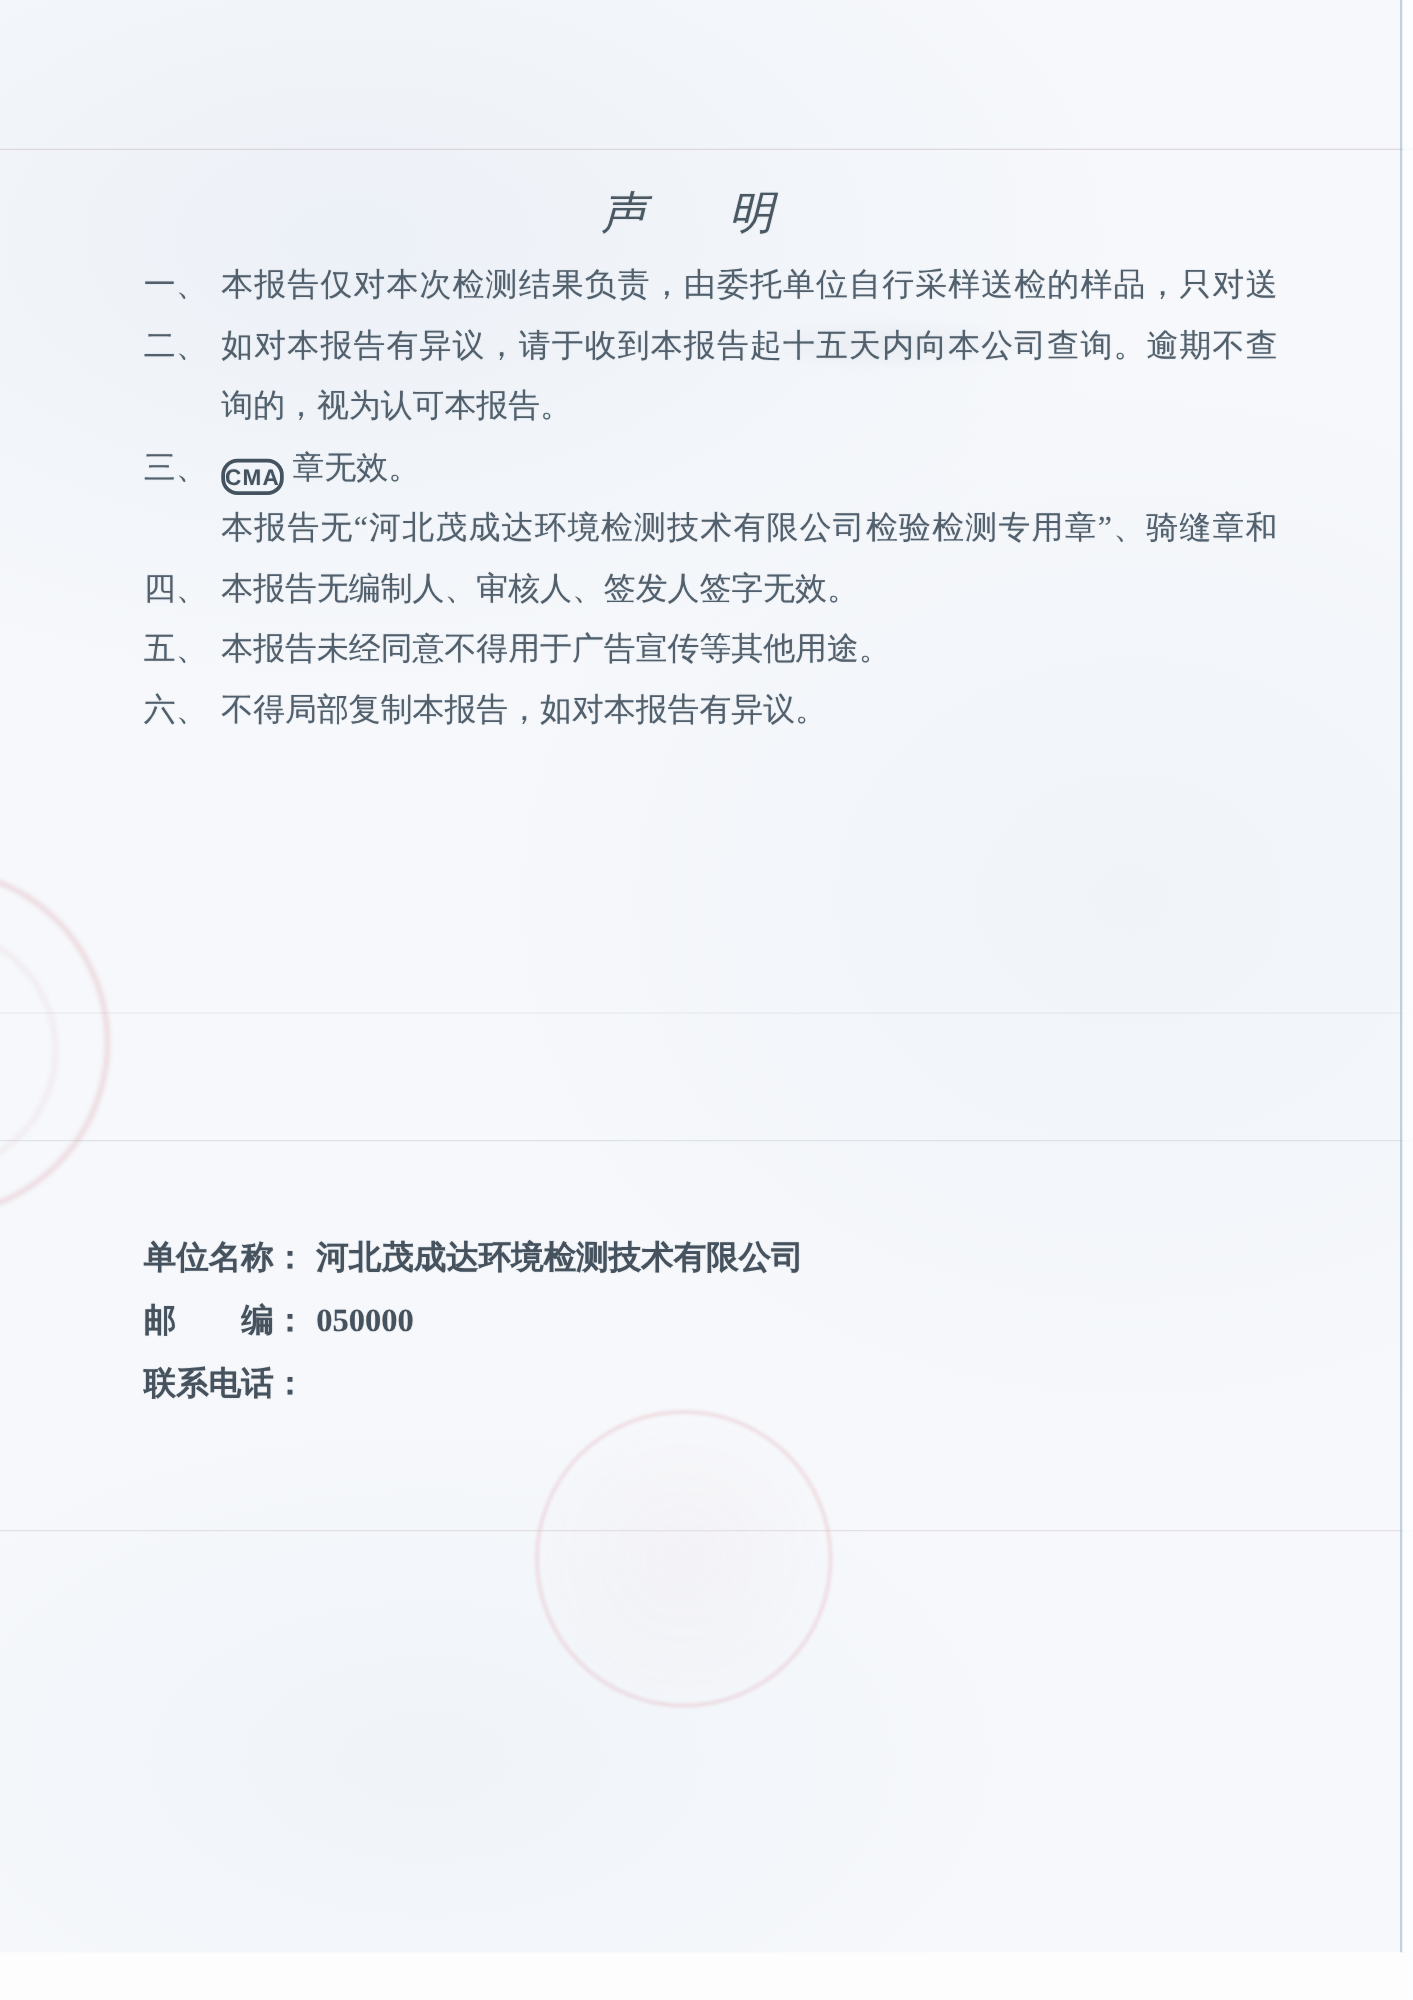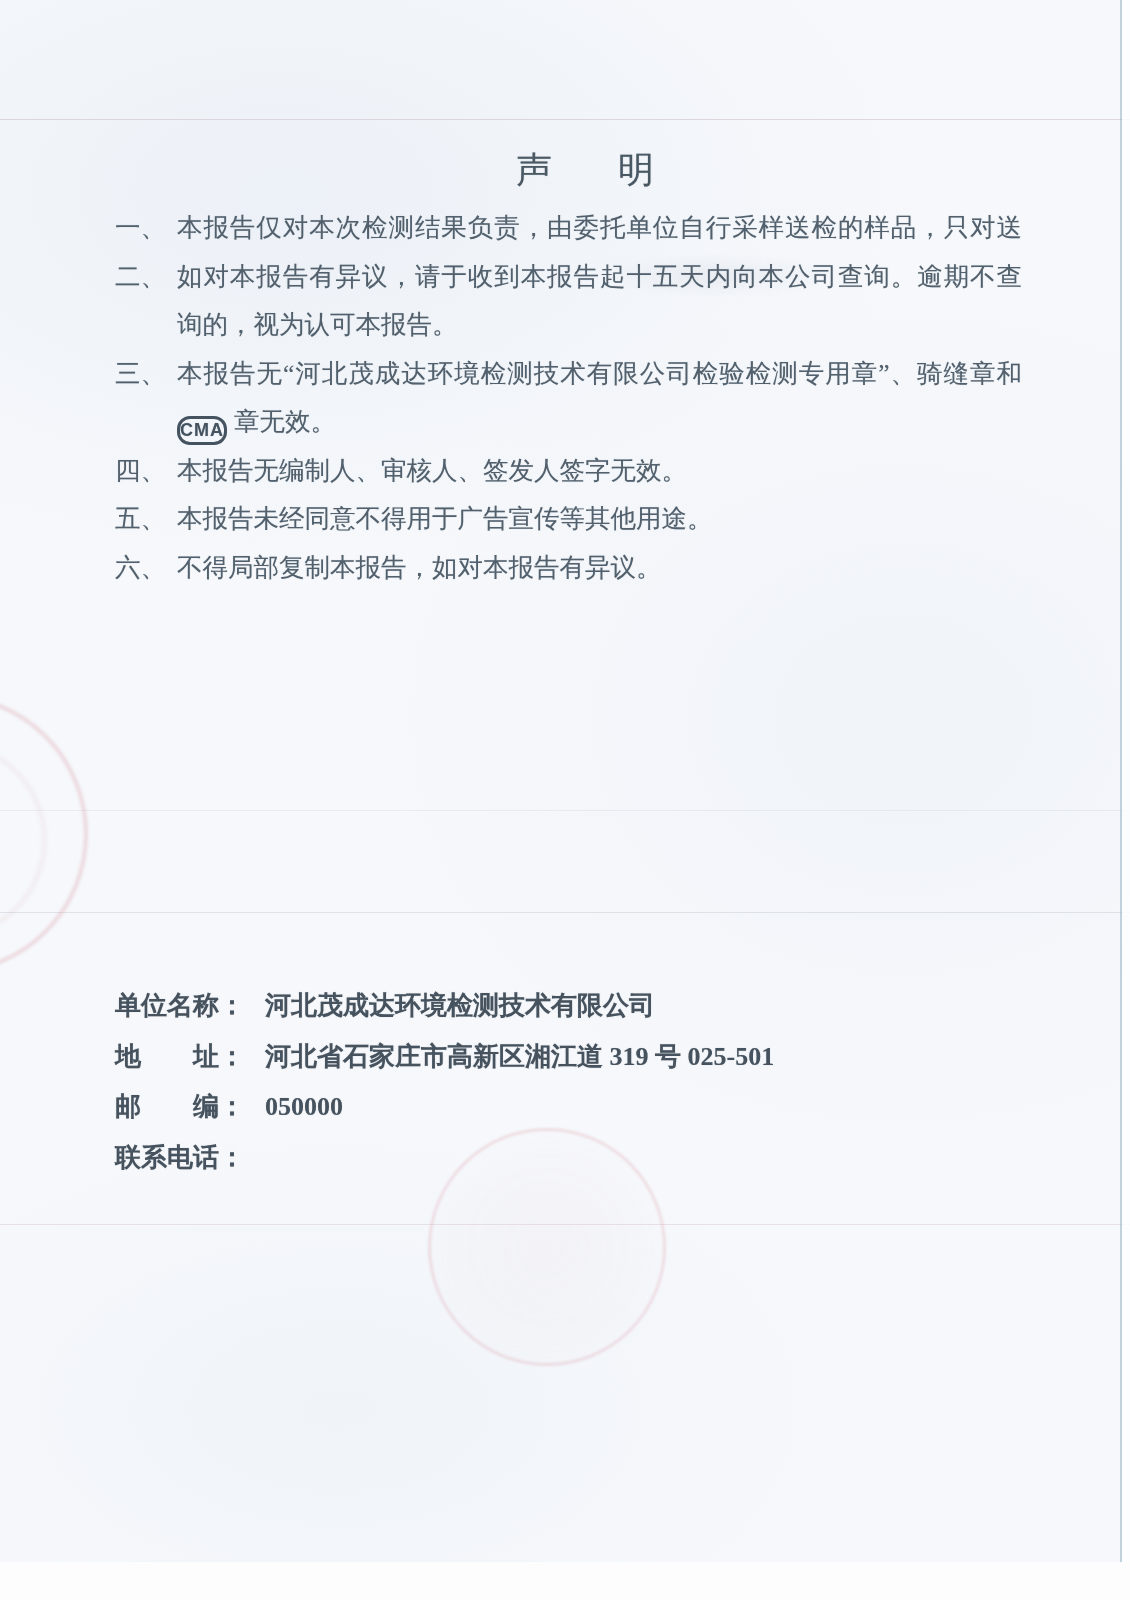--- a/index.html
+++ b/index.html
@@ -49,24 +49,25 @@
     filter: blur(1.2px);
   }
   .ghost-bleed {
     position: absolute; left: 565px; top: 248px; width: 300px; height: 55px;
     background: radial-gradient(closest-side, rgba(150,165,185,0.10), rgba(150,165,185,0) 80%);
     filter: blur(2px);
   }
 
   
   .doc-title {
-    position: absolute; left: 516px; top: 146px;
+    position: absolute; left: 481px; top: 146px;
     font-size: 36px; letter-spacing: 66px; white-space: nowrap;
     color: #4a5864;
     text-shadow: 0 0 1px rgba(74,88,100,0.45);
+    font-style: italic;
   }
 
   
   .statement-list {
     position: absolute; left: 115px; top: 204px; width: 915px;
     color: #51606c; font-size: 25.5px;
     text-shadow: 0 0 1px rgba(90,105,120,0.35);
   }
   .item { display: flex; }
   .item-num { flex: 0 0 62px; width: 62px; line-height: 48.5px; }
@@ -86,21 +87,21 @@
   }
 
   
   .info-block {
     position: absolute; left: 115px; top: 981px;
     color: #46535f; font-size: 26px;
     text-shadow: 0 0 1px rgba(70,83,95,0.35);
     font-weight: bold;
   }
   .info-row { display: flex; line-height: 50.5px; white-space: pre; }
-  .info-value { margin-left: 20px; }
+  .info-value { margin-left: 8px; }
 </style>
 </head>
 <body>
 
 <div class="page">
 
   <div class="scan-line-h line-a"></div>
   <div class="scan-line-h line-b"></div>
   <div class="scan-line-h line-c"></div>
   <div class="scan-line-h line-d"></div>
@@ -125,22 +126,22 @@
       <div class="item">
         <div class="item-num">二、</div>
         <div class="item-body">
           <div class="item-line full">如对本报告有异议，请于收到本报告起十五天内向本公司查询。逾期不查</div>
           <div class="item-line">询的，视为认可本报告。</div>
         </div>
       </div>
       <div class="item">
         <div class="item-num">三、</div>
         <div class="item-body">
+          <div class="item-line"><span class="cma-badge">CMA</span><span>章无效。</span></div>
           <div class="item-line full">本报告无“河北茂成达环境检测技术有限公司检验检测专用章”、骑缝章和</div>
-          <div class="item-line"><span class="cma-badge">CMA</span><span>章无效。</span></div>
         </div>
       </div>
       <div class="item">
         <div class="item-num">四、</div>
         <div class="item-body">
           <div class="item-line">本报告无编制人、审核人、签发人签字无效。</div>
         </div>
       </div>
       <div class="item">
         <div class="item-num">五、</div>
@@ -151,18 +152,17 @@
       <div class="item">
         <div class="item-num">六、</div>
         <div class="item-body">
           <div class="item-line">不得局部复制本报告，如对本报告有异议。</div>
         </div>
       </div>
     </div>
 
   <div class="info-block" id="info-block">
       <div class="info-row"><span class="info-label">单位名称：</span><span class="info-value">河北茂成达环境检测技术有限公司</span></div>
-      <div class="info-row"><span class="info-label">地　　址：</span><span class="info-value">河北省石家庄市高新区湘江道 319 号 025-501</span></div>
       <div class="info-row"><span class="info-label">邮　　编：</span><span class="info-value">050000</span></div>
       <div class="info-row"><span class="info-label">联系电话：</span></div>
     </div>
 
 </div>
 
 </body></html>

